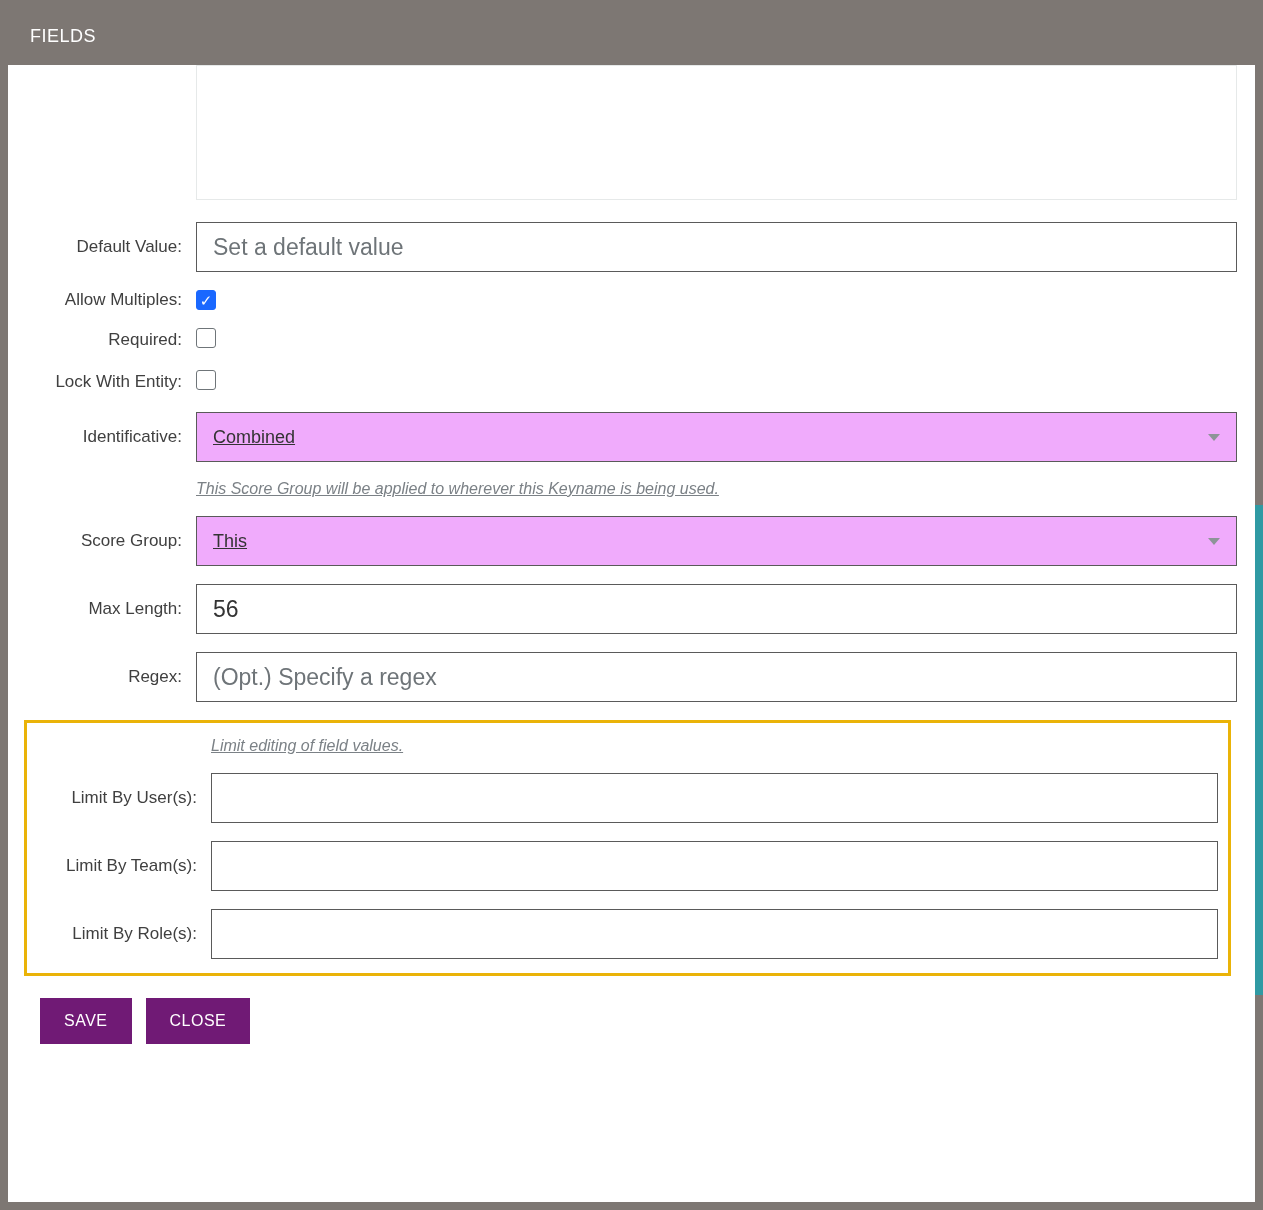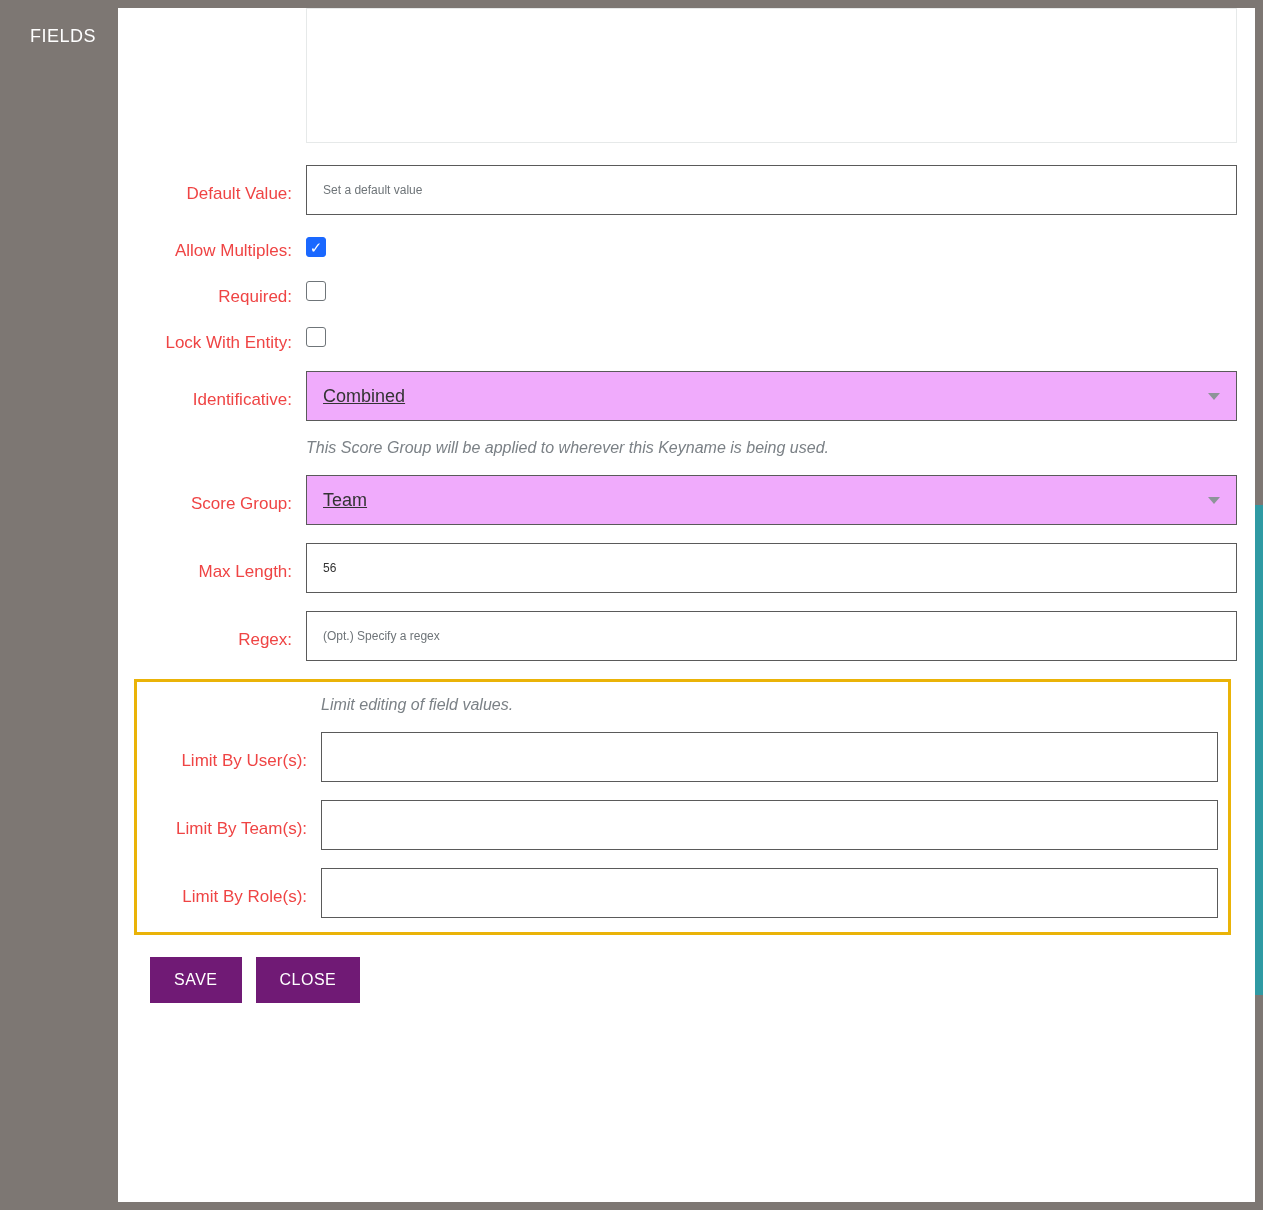--- a/index.html
+++ b/index.html
@@ -12,21 +12,21 @@
     overflow: hidden;
   }
   .modal {
     position: absolute;
     left: 8px;
     right: 8px;
     top: 8px;
     bottom: 8px;
     background: #ffffff;
     display: flex;
-    flex-direction: row;
+    flex-direction: column;
   }
   .modal-header {
     background: #7d7773;
     color: #ffffff;
     font-size: 18px;
     font-weight: 400;
     letter-spacing: 0.5px;
     padding: 18px 22px;
   }
   .modal-body {
@@ -41,41 +41,40 @@
   .row {
     display: flex;
     align-items: center;
     margin-bottom: 18px;
   }
   .row.tall { align-items: flex-start; }
   .label-col {
     width: 170px;
     text-align: right;
     padding-right: 14px;
-    color: #ef4444;
+    color: #404040;
     font-size: 17px;
     font-weight: 400;
-    margin-top: 8px;
   }
   .field-col {
     flex: 1;
   }
   .big-textarea {
     width: 100%;
     height: 135px;
     border: 1px solid #e6e9e9;
     background: #ffffff;
     resize: none;
   }
   .txt-input {
     width: 100%;
     height: 50px;
     border: 1px solid #5a5a5a;
     padding: 0 16px;
-    font-size: 12px;
+    font-size: 23px;
     color: #333;
   }
   .txt-input::placeholder { color: #6e7478; }
   .select {
     width: 100%;
     height: 50px;
     border: 1px solid #5a5a5a;
     padding: 8px 16px;
     font-size: 18px;
     color: #333;
@@ -108,20 +107,21 @@
     border-color: #1a68ff;
     color: #fff;
     font-size: 15px;
     line-height: 1;
   }
   .hint {
     font-style: italic;
     color: #7b8186;
     font-size: 16px;
     margin-bottom: 10px;
+    text-decoration: underline;
   }
   .highlight-box {
     border: 3px solid #eab308;
     padding: 14px 10px 14px 12px;
     margin-left: -2px;
     margin-right: 6px;
   }
   .highlight-box .row { margin-bottom: 18px; }
   .highlight-box .row:last-child { margin-bottom: 0; }
   .highlight-box .label-col { width: 172px; padding-left: 6px; }
@@ -212,21 +212,21 @@
         <div class="label-col"></div>
         <div class="field-col">
           <div class="hint">This Score Group will be applied to wherever this Keyname is being used.</div>
         </div>
       </div>
 
       <div class="row">
         <div class="label-col">Score Group:</div>
         <div class="field-col">
           <div class="select">
-            <span>Team</span>
+            <span>This</span>
             <span class="chev"></span>
           </div>
         </div>
       </div>
 
       <div class="row">
         <div class="label-col">Max Length:</div>
         <div class="field-col">
           <input class="txt-input" type="text" value="56" style="">
         </div>

